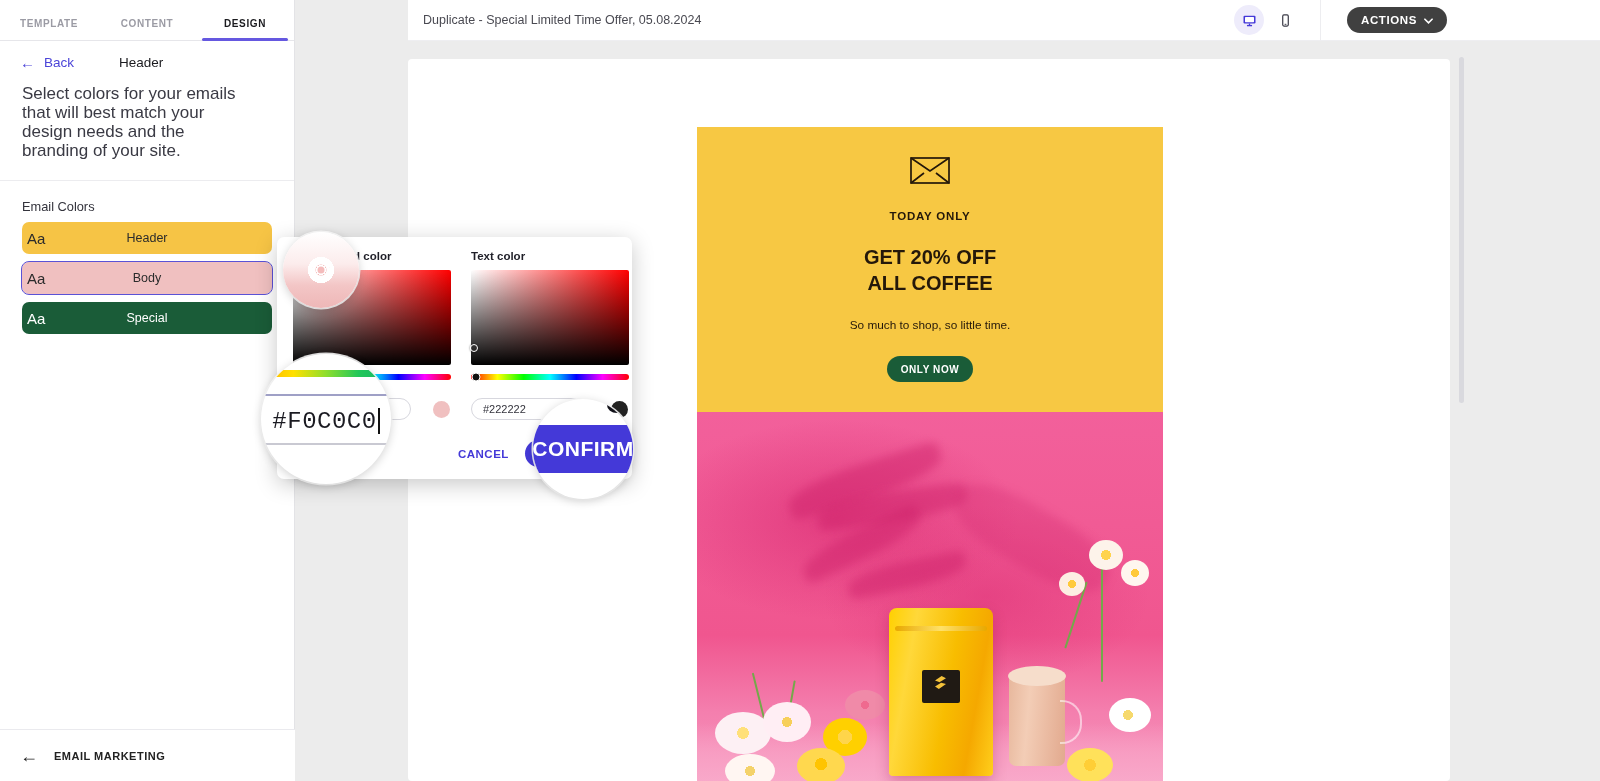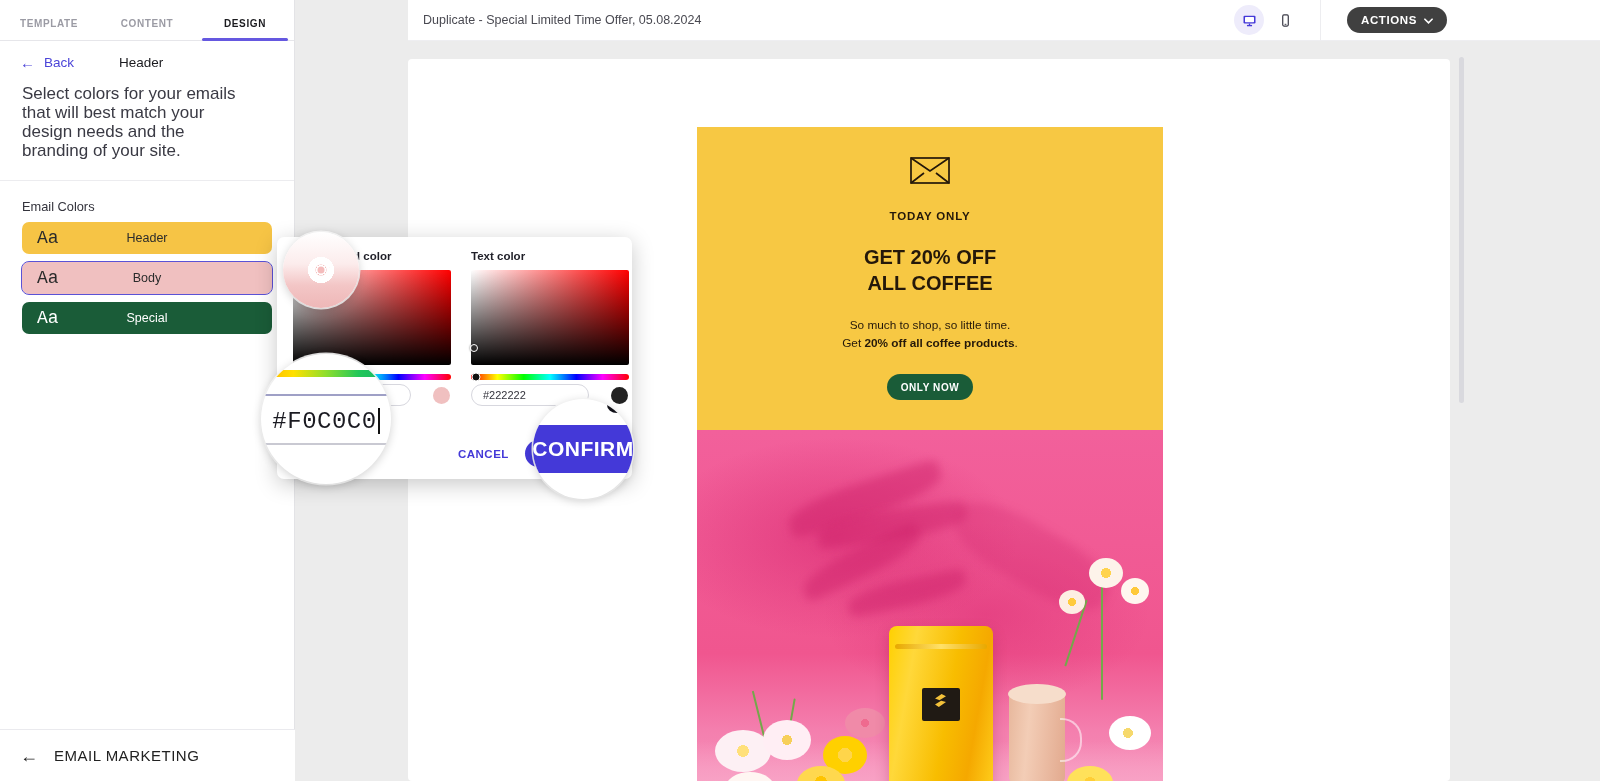--- a/index.html
+++ b/index.html
@@ -60,23 +60,22 @@
     font-size: 12.8px; color: #33333c;
   }
   .swatch-list { padding: 0 22px; }
   .swatch {
     position: relative;
     height: 32px; border-radius: 7px;
     display: flex; align-items: center;
     margin-bottom: 8px; cursor: pointer;
   }
   .swatch .aa {
-    position: absolute; left: 15px;
-    font-size: 18px;
-    font-family: Liberation Mono, monospace;
+    position: absolute; left: 5px;
+    font-size: 15px;
   }
   .swatch .nm {
     width: 100%; text-align: center; font-size: 12.5px;
   }
   .swatch.header { background: #f6c445; }
   .swatch.header .aa, .swatch.header .nm { color: #2b2b2b; }
   .swatch.background { background: #fbfbfb; border: 1px solid #e9e9ec; }
   .swatch.background .nm { color: #2b2b2b; }
   .swatch.body {
     background: #f0c0c0;
@@ -89,21 +88,21 @@
   
   .bottom-bar {
     position: absolute; left: 0; bottom: 0;
     width: 295px; height: 52px;
     background: #fff; border-top: 1px solid #eaeaee;
     display: flex; align-items: center; gap: 16px;
     padding-left: 20px;
   }
   .bottom-bar .ba { font-size: 18px; color: #222; line-height: 1; }
   .bottom-bar .bl {
-    font-size: 15px; font-weight: normal; letter-spacing: .5px; color: #222;
+    font-size: 11px; font-weight: bold; letter-spacing: .5px; color: #222;
   }
 
   
   .topbar {
     position: absolute; left: 295px; top: 0;
     width: 1305px; height: 41px;
     background: #ececec;
   }
   .title-chip {
     position: absolute; left: 113px; top: 0;
@@ -288,21 +287,21 @@
     position: relative; margin-top: 9px;
     width: 158px; height: 6px; border-radius: 3px;
     background: linear-gradient(to right,#ff0000,#ffff00,#00ff00,#00ffff,#0000ff,#ff00ff,#ff0000);
   }
   .hue-knob {
     position: absolute; top: 50%; width: 9px; height: 9px;
     background: #111; border: 1.5px solid #fff; border-radius: 50%;
     transform: translate(-50%,-50%);
   }
   .hex-row {
-    display: flex; align-items: center; gap: 22px; margin-top: 4px;
+    display: flex; align-items: center; gap: 22px; margin-top: 18px;
   }
   .hex-input {
     width: 118px; height: 22px; border-radius: 11px;
     border: 1px solid #d7d7de; background: #fff;
     font-size: 11px; color: #33333c;
     padding: 0 11px;
     font-family: "Liberation Sans", sans-serif;
   }
   .dot-preview { width: 17px; height: 17px; border-radius: 50%; }
   .picker-actions {
@@ -507,23 +506,20 @@
               <path d="M1 26l13-10M39 26L26 16"></path>
             </svg>
           </div>
           <div class="today-only">TODAY ONLY</div>
           <div class="headline">
             <div>GET 20% OFF</div>
             <div>ALL COFFEE</div>
           </div>
           <div class="subcopy">
             <div>So much to shop, so little time.</div>
-            <div>
-              <span>Get </span><b>20% off all coffee products</b><span>.</span>
-            </div>
           </div>
           <div class="shop-now">
             <span>ONLY NOW</span>
           </div>
         </div>
 
         <div class="email-photo">
           <div class="photo-bg"></div>
 
           <div class="shadow-leaf" style="left:88px;top:52px;width:160px;height:34px;transform:rotate(-18deg);"></div>

